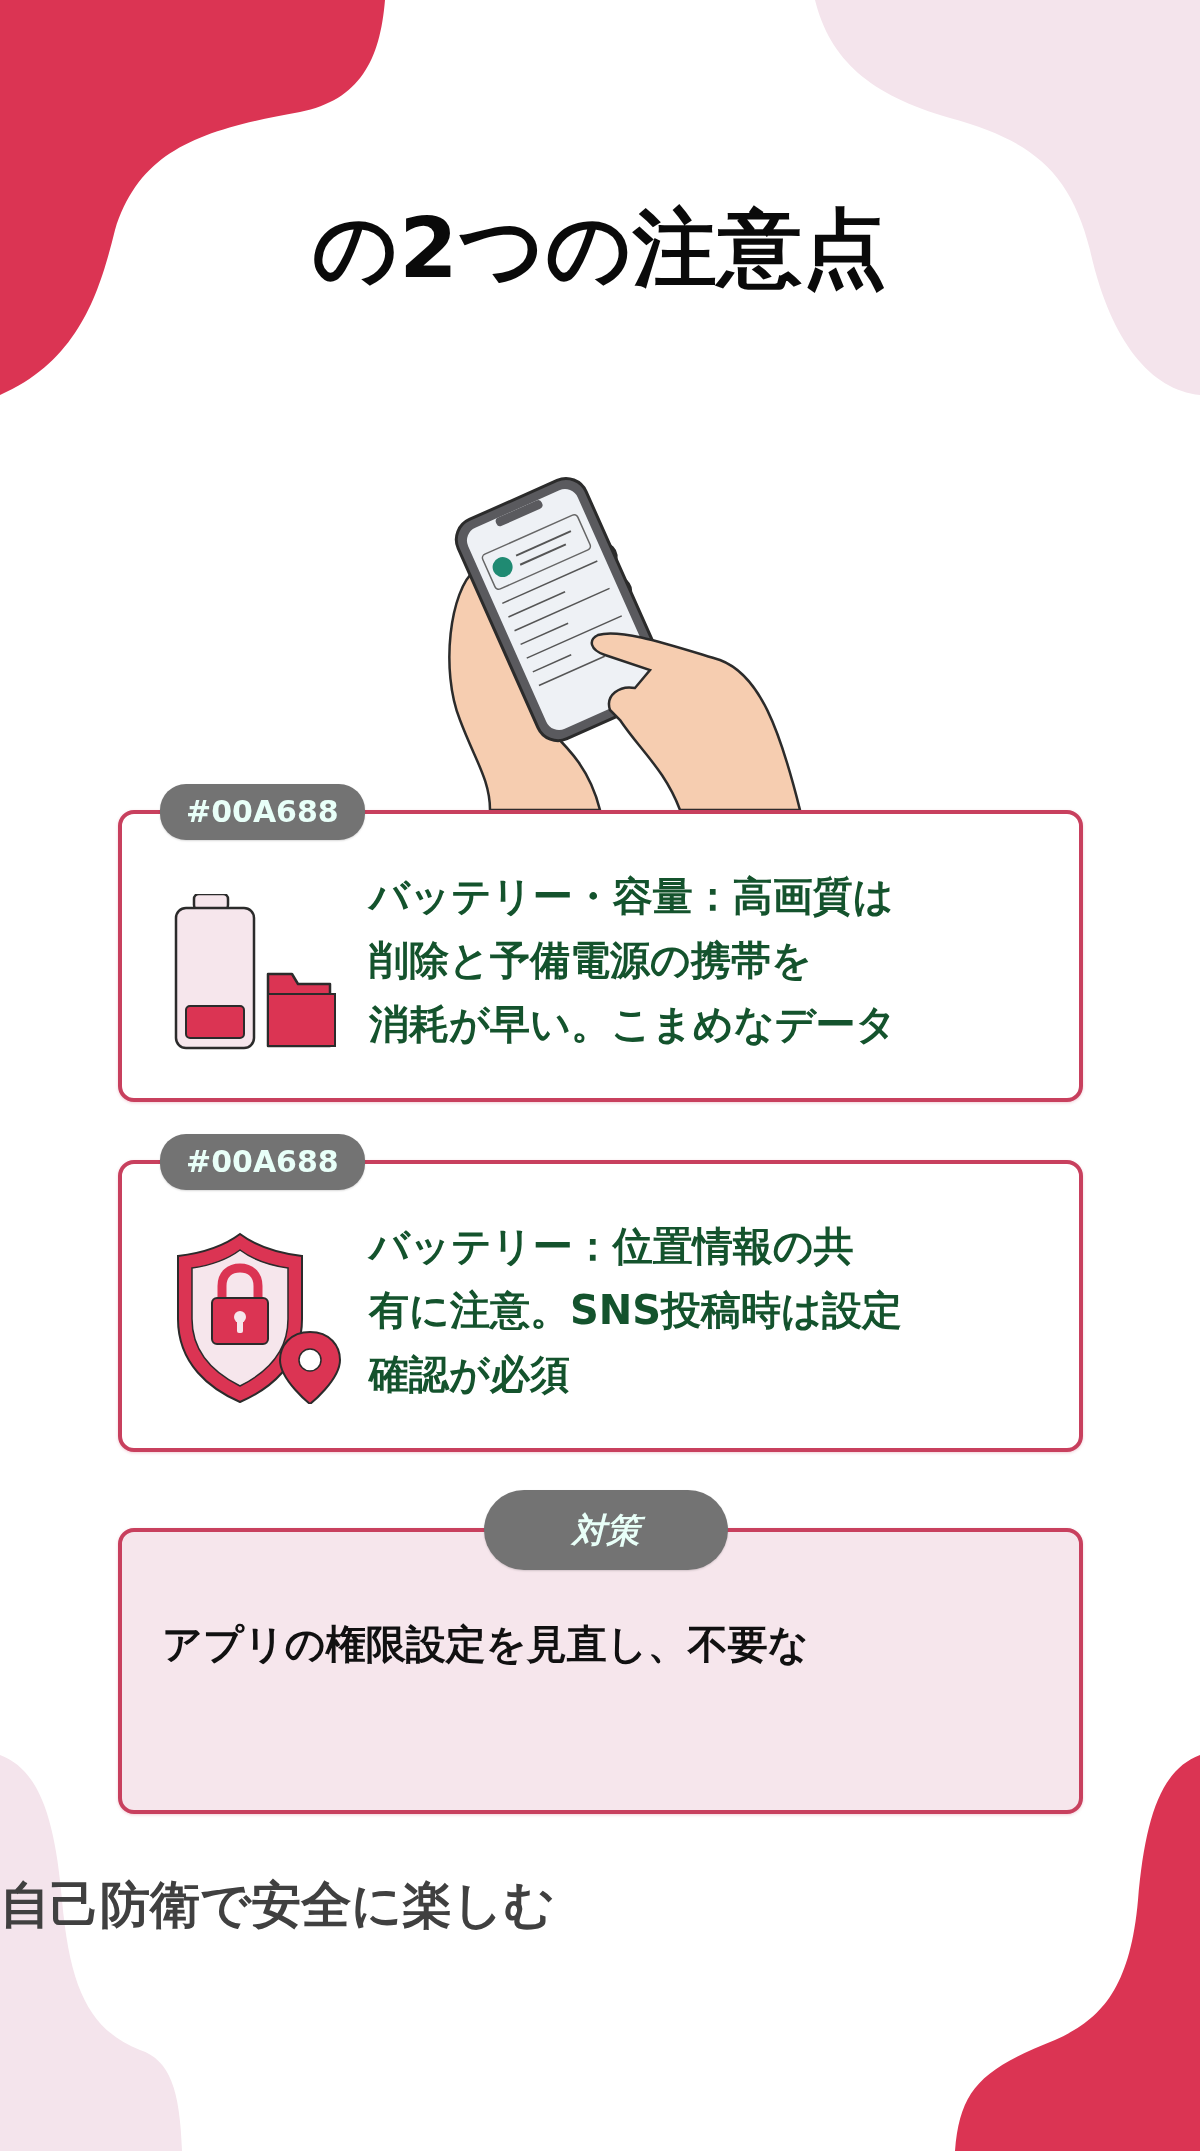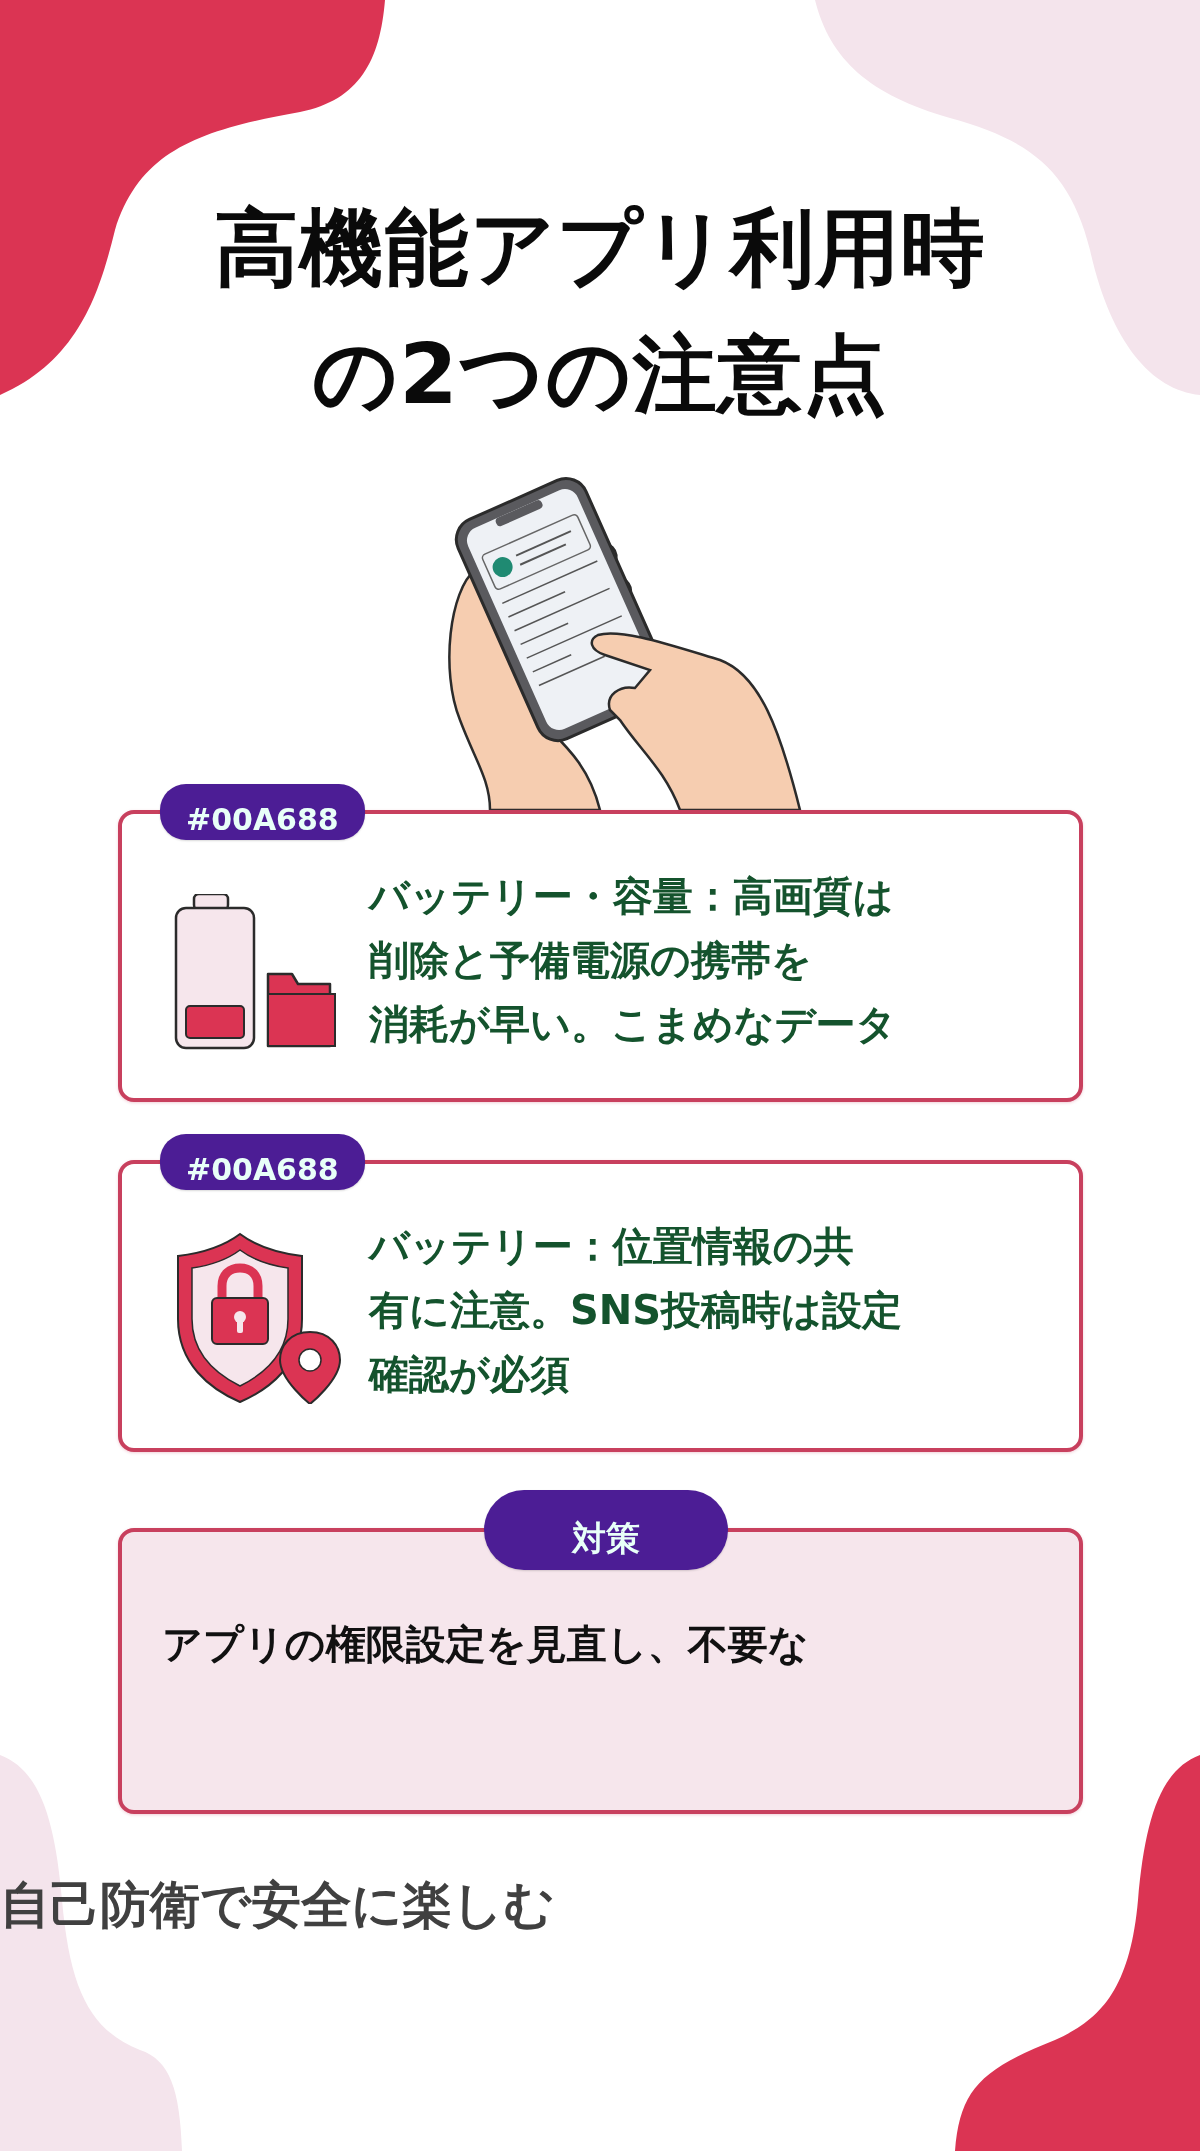--- a/index.html
+++ b/index.html
@@ -18,23 +18,23 @@
   .hero { position: absolute; left: 420px; top: 470px; width: 400px; height: 340px; z-index: 1; }
 
   .card {
     position: absolute; left: 118px; width: 965px;
     border: 4px solid #c8405e; border-radius: 16px; background: #ffffff; z-index: 2;
     box-shadow: 0 1px 3px rgba(200,64,94,0.25);
   }
   .card.pink { background: #f6e6ec; }
 
   .tag {
-    position: absolute; background: #4c1d95; color: #e8fff8;
+    position: absolute; background: #737373; color: #e8fff8;
     border-radius: 26px; font-weight: bold; font-size: 30px;
-    height: 56px; line-height: 56px; padding: 8px 26px; z-index: 3;
+    height: 56px; line-height: 56px; padding: 0 26px; z-index: 3;
     box-shadow: 0 1px 2px rgba(0,0,0,0.15);
   }
 
   .card-icon { position: absolute; left: 48px; }
   .card-text {
     position: absolute; left: 247px; width: 660px;
     font-size: 40px; line-height: 64px; font-weight: bold; color: #14532d;
   }
   .measure-text {
     position: absolute; left: 40px; right: 40px;
@@ -64,21 +64,20 @@
     <path d="M0,5 C40,20 55,70 62,150 C70,240 90,280 140,300 C170,310 180,340 182,401 L0,401 Z" fill="#f4e4ec"></path>
   </svg>
 </div>
 <div class="blob" style="left:800px;top:1750px;">
   <svg width="400" height="401" viewBox="0 0 400 401">
     <path d="M400,5 C360,20 345,70 338,150 C330,240 300,270 255,290 C180,320 160,340 155,401 L400,401 Z" fill="#db3453"></path>
   </svg>
 </div>
 
 <h1 class="title">
-  <div>高機能アプリ利用時</div>
   <div>の2つの注意点</div>
 </h1>
 
 <div class="hero">
   <svg width="400" height="340" viewBox="0 0 400 340">
 
     <path d="M55,100 C30,120 20,200 40,250 C55,290 70,310 70,340 L180,340 C170,300 150,280 130,260 L100,210 L70,110 Z" fill="#f6cdb0" stroke="#2b2b2b" stroke-width="2.5"></path>
 
     <path d="M175,75 C190,70 200,80 195,95 L188,110" fill="#f6cdb0" stroke="#2b2b2b" stroke-width="2.5"></path>
     <path d="M192,110 C208,105 215,118 208,130 L200,140" fill="#f6cdb0" stroke="#2b2b2b" stroke-width="2.5"></path>
@@ -138,19 +137,19 @@
     </svg>
   </div>
   <div class="card-text" style="top:50px;">
     <div>バッテリー：位置情報の共</div>
     <div>有に注意。SNS投稿時は設定</div>
     <div>確認が必須</div>
   </div>
 </div>
 
 <div class="card pink" style="top:1528px;height:286px;">
-  <div class="tag" style="left:362px;top:-42px;width:244px;text-align:center;height:80px;line-height:80px;border-radius:40px;font-size:34px;">対策</div>
+  <div class="tag" style="left:362px;top:-42px;width:244px;text-align:center;height:80px;line-height:80px;border-radius:40px;font-size:34px;font-style:italic;">対策</div>
   <div class="measure-text" style="top:80px;">
     <div>アプリの権限設定を見直し、不要な</div>
   </div>
 </div>
 
 <div class="footer">自己防衛で安全に楽しむ</div>
 
 </body></html>

